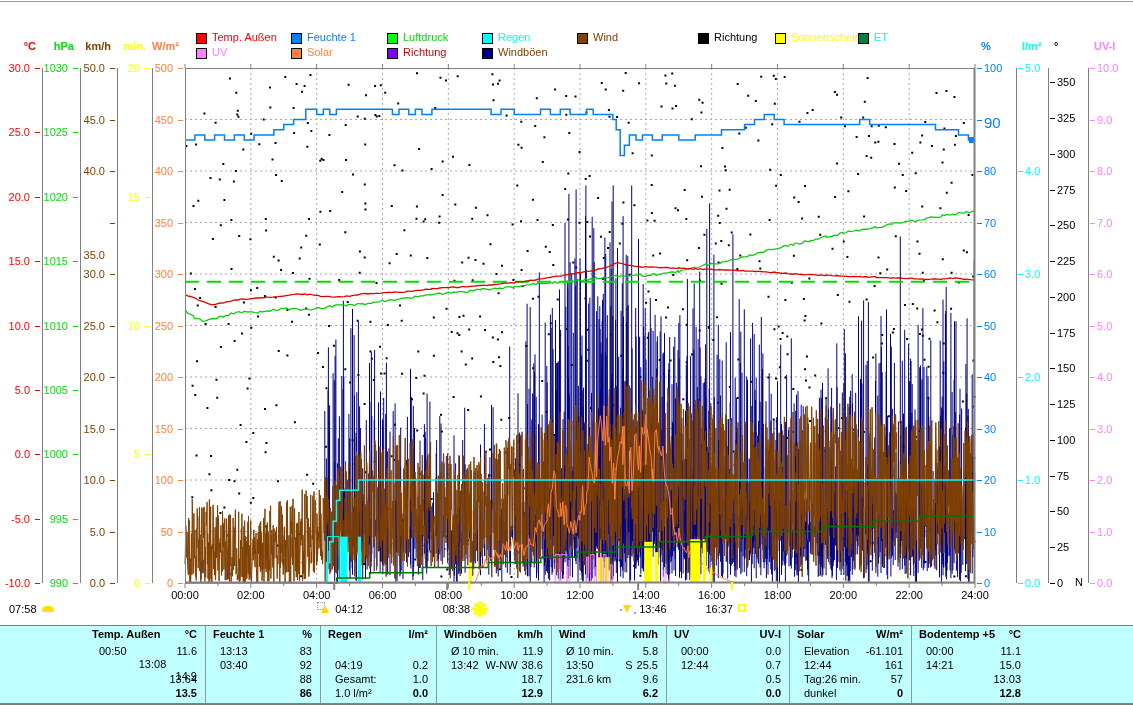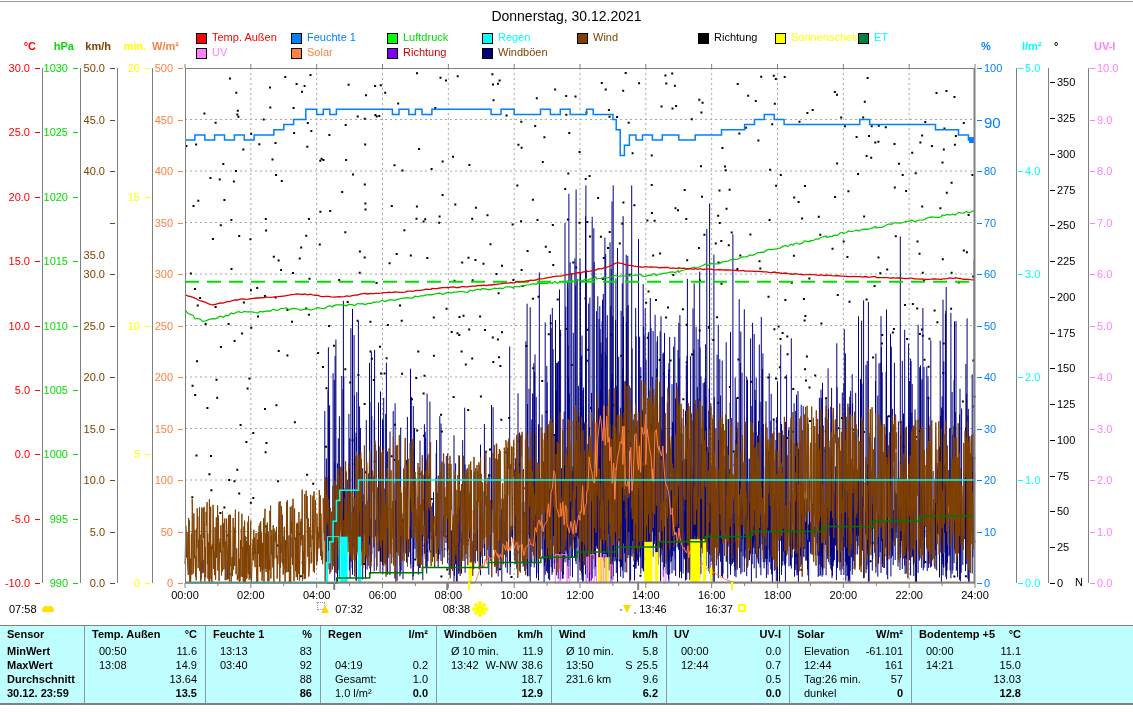--- a/index.html
+++ b/index.html
@@ -33,21 +33,20 @@
   .s-val{margin-left:auto;margin-right:9px;white-space:nowrap;}
   .bold{font-weight:bold;}
   #plot-wrap{position:absolute;left:185px;top:68px;width:790px;height:515px;}
   #plot-svg{overflow:visible;display:block;}
 </style>
 </head>
 <body>
 
 <div id="screen">
   <div id="window-top-border" class="abs"></div>
-  <div id="page-title" class="abs">Donnerstag, 30.12.2021</div>
   <div id="legend"></div>
   <div id="axes">
       <div style="left: 42px; top: 68px; height: 515px; width: 1px; background: rgb(128, 128, 128); position: absolute;"></div>
       <span style="left: -12px; top: 40px; width: 48px; color: rgb(255, 0, 0); text-align: right; font-weight: bold; font-size: 11px; position: absolute;">°C</span>
       <div style="left: 35px; top: 68px; width: 5px; height: 1px; background: rgb(255, 0, 0); position: absolute;"></div>
       <span style="left: -14px; top: 62px; width: 44px; color: rgb(255, 0, 0); text-align: right; font-size: 11px; position: absolute;">30.0</span>
       <div style="left: 35px; top: 132px; width: 5px; height: 1px; background: rgb(255, 0, 0); position: absolute;"></div>
       <span style="left: -14px; top: 126px; width: 44px; color: rgb(255, 0, 0); text-align: right; font-size: 11px; position: absolute;">25.0</span>
       <div style="left: 35px; top: 197px; width: 5px; height: 1px; background: rgb(255, 0, 0); position: absolute;"></div>
       <span style="left: -14px; top: 191px; width: 44px; color: rgb(255, 0, 0); text-align: right; font-size: 11px; position: absolute;">20.0</span>
@@ -345,62 +344,45 @@
       <span class="xlabel" style="left: 361.5px; top: 589px; width: 42px; position: absolute;">06:00</span>
       <span class="xlabel" style="left: 427.333px; top: 589px; width: 42px; position: absolute;">08:00</span>
       <span class="xlabel" style="left: 493.167px; top: 589px; width: 42px; position: absolute;">10:00</span>
       <span class="xlabel" style="left: 559px; top: 589px; width: 42px; position: absolute;">12:00</span>
       <span class="xlabel" style="left: 624.833px; top: 589px; width: 42px; position: absolute;">14:00</span>
       <span class="xlabel" style="left: 690.667px; top: 589px; width: 42px; position: absolute;">16:00</span>
       <span class="xlabel" style="left: 756.5px; top: 589px; width: 42px; position: absolute;">18:00</span>
       <span class="xlabel" style="left: 822.333px; top: 589px; width: 42px; position: absolute;">20:00</span>
       <span class="xlabel" style="left: 888.167px; top: 589px; width: 42px; position: absolute;">22:00</span>
       <span class="xlabel" style="left: 954px; top: 589px; width: 42px; position: absolute;">24:00</span>
-      <span class="marker-text" style="left: 335.221px; top: 603px; position: absolute;">07:32</span>
+      <span class="marker-text" style="left: 335.221px; top: 603px; position: absolute;">04:12</span>
       <span class="icon-moonrise-box" style="left: 317.221px; top: 602px; position: absolute;"></span>
       <span class="icon-tri-up" style="left: 321.221px; top: 605px; position: absolute;"></span>
       <span class="marker-text" style="left: 434.179px; top: 603px; width: 36px; text-align: right; position: absolute;">08:38</span>
       <span class="icon-sun" style="left: 476.179px; top: 605px; position: absolute;"></span>
       <span class="marker-text" style="left: 639.154px; top: 603px; position: absolute;">13:46</span>
       <span class="icon-tri-down" style="left: 623.154px; top: 605px; position: absolute;"></span>
       <span class="icon-dot" style="left: 620.154px; top: 609px; position: absolute;"></span>
       <span class="icon-dot" style="left: 634.154px; top: 612px; position: absolute;"></span>
       <span class="marker-text" style="left: 696.966px; top: 603px; width: 36px; text-align: right; position: absolute;">16:37</span>
       <span class="icon-sunset" style="left: 737.966px; top: 604px; position: absolute;"></span>
       <span class="marker-text" style="left: 9px; top: 603px; position: absolute;">07:58</span>
       <span class="icon-sun-small" style="left: 42px; top: 606px; position: absolute;"></span>
     </div>
   <div id="stats-table">
-      <div class="stat-col" style="left: 0px; width: 85px;">
-        <div class="stat-head" style="width: 85px;">
-          <span class="s-name">Sensor</span>
-        </div>
-        <div class="stat-row" style="width: 85px;">
-          <span class="s-name bold">MinWert</span>
-        </div>
-        <div class="stat-row" style="width: 85px;">
-          <span class="s-name bold">MaxWert</span>
-        </div>
-        <div class="stat-row" style="width: 85px;">
-          <span class="s-name bold">Durchschnitt</span>
-        </div>
-        <div class="stat-row" style="width: 85px;">
-          <span class="s-name bold">30.12. 23:59</span>
-        </div>
-      </div>
       <div class="stat-col" style="left: 85px; width: 121px;">
         <div class="stat-head" style="width: 121px;">
           <span class="s-name">Temp. Außen</span>
           <span class="s-unit">°C</span>
         </div>
         <div class="stat-row" style="width: 121px; gap: 28px;">
           <span class="s-left">00:50</span>
           <span class="s-val">11.6</span>
         </div>
-        <div class="stat-row" style="width: 121px;">
+        <div class="stat-row" style="width: 121px; flex-direction: column;">
           <span class="s-left">13:08</span>
           <span class="s-val">14.9</span>
         </div>
         <div class="stat-row" style="width: 121px;">
           <span class="s-left"></span>
           <span class="s-val">13.64</span>
         </div>
         <div class="stat-row" style="width: 121px;">
           <span class="s-left"></span>
           <span class="s-val bold">13.5</span>

